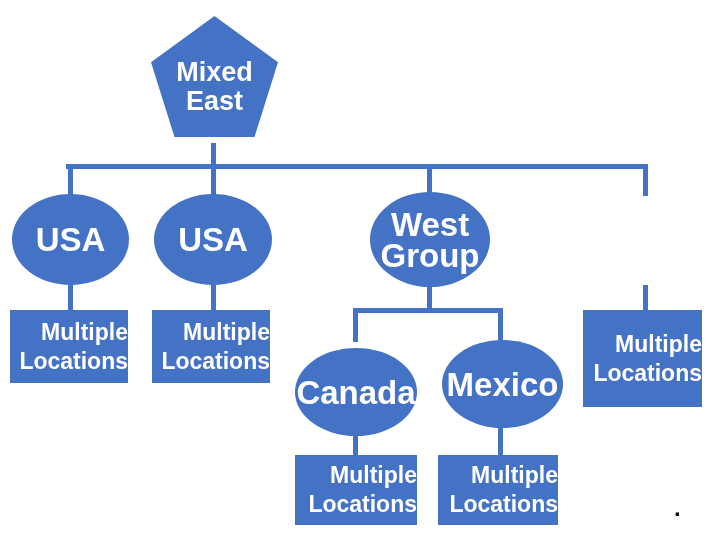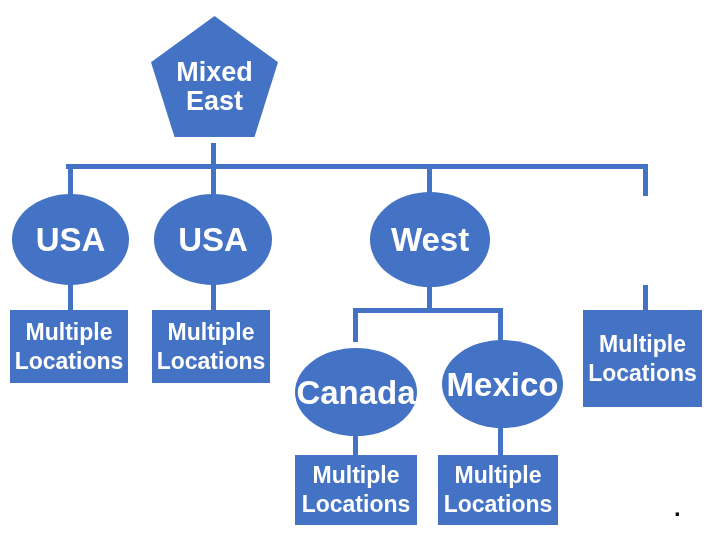--- a/index.html
+++ b/index.html
@@ -14,21 +14,21 @@
     position:absolute;
     background:var(--shape-fill,#4472C4);
     color:var(--shape-text,#ffffff);
     display:flex; flex-direction:column;
     align-items:center; justify-content:center;
     text-align:center;
     box-sizing:border-box;
   }
   .shape span { display:block; }
   .ellipse { border-radius:50%; font-size:33px; line-height:31px; }
-  .rect    { font-size:23px; line-height:29px; }
+  .rect    { font-size:23px; line-height:29px;align-items:flex-end; }
   .pentagon{
     clip-path: polygon(50% 0%, 100% 38.2%, 81.5% 100%, 18.5% 100%, 0% 38.2%);
     font-size:27px; line-height:29px;
     padding-top:21px;
   }
   .cline { position:absolute; background:var(--connector,#4472C4); }
   .footnote-dot {
     position:absolute; left:674px; top:496px;
     color:#111111; font-size:24px; line-height:24px; font-weight:bold;
   }
@@ -63,20 +63,21 @@
   <div class="shape ellipse" style="left:12px; top:194px; width:117px; height:91px;">
     <span>USA</span>
   </div>
 
   <div class="shape ellipse" style="left:154px; top:194px; width:118px; height:91px;">
     <span>USA</span>
   </div>
 
   <div class="shape ellipse" style="left:370px; top:192px; width:120px; height:95px;">
     <span>West</span>
+    <span>Group</span>
   </div>
 
 
   <div class="shape rect" style="left:10px; top:310px; width:118px; height:73px;">
     <span>Multiple</span>
     <span>Locations</span>
   </div>
 
   <div class="shape rect" style="left:152px; top:310px; width:118px; height:73px;">
     <span>Multiple</span>

